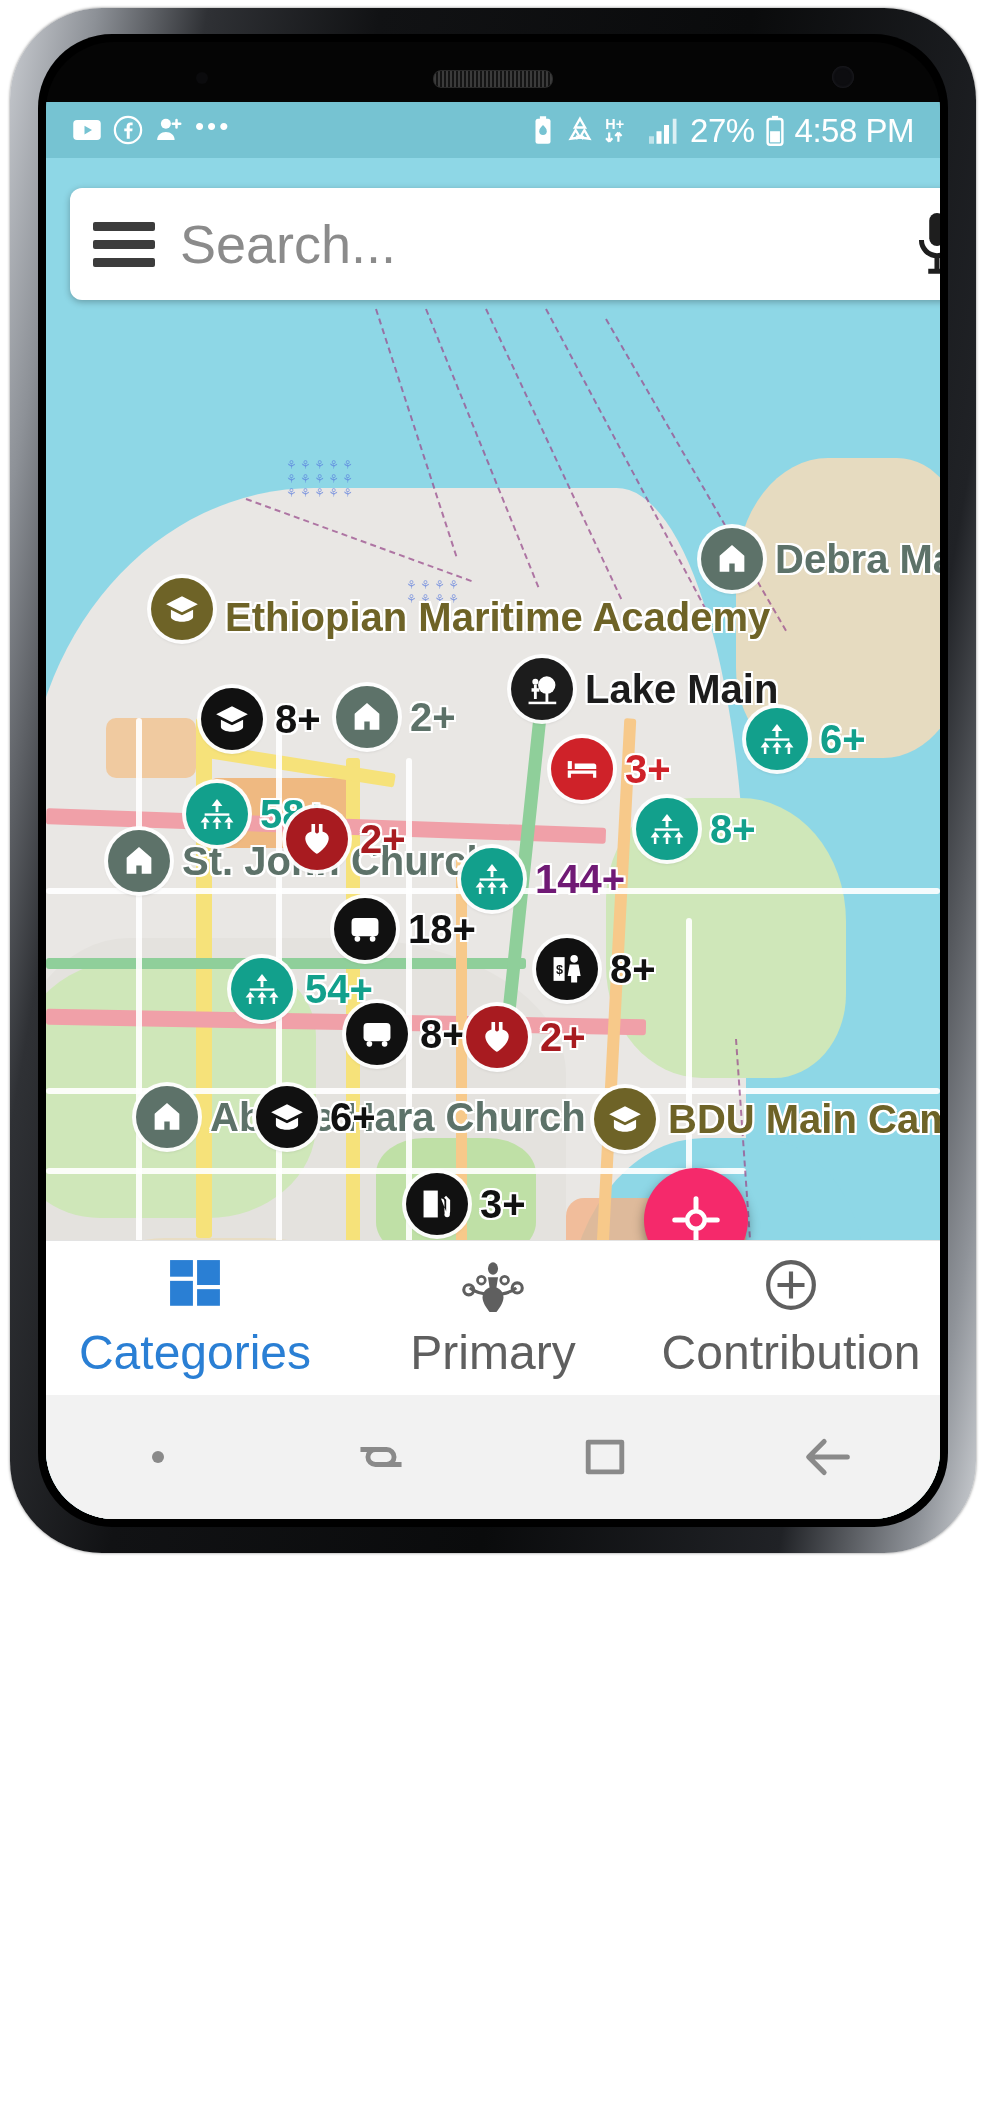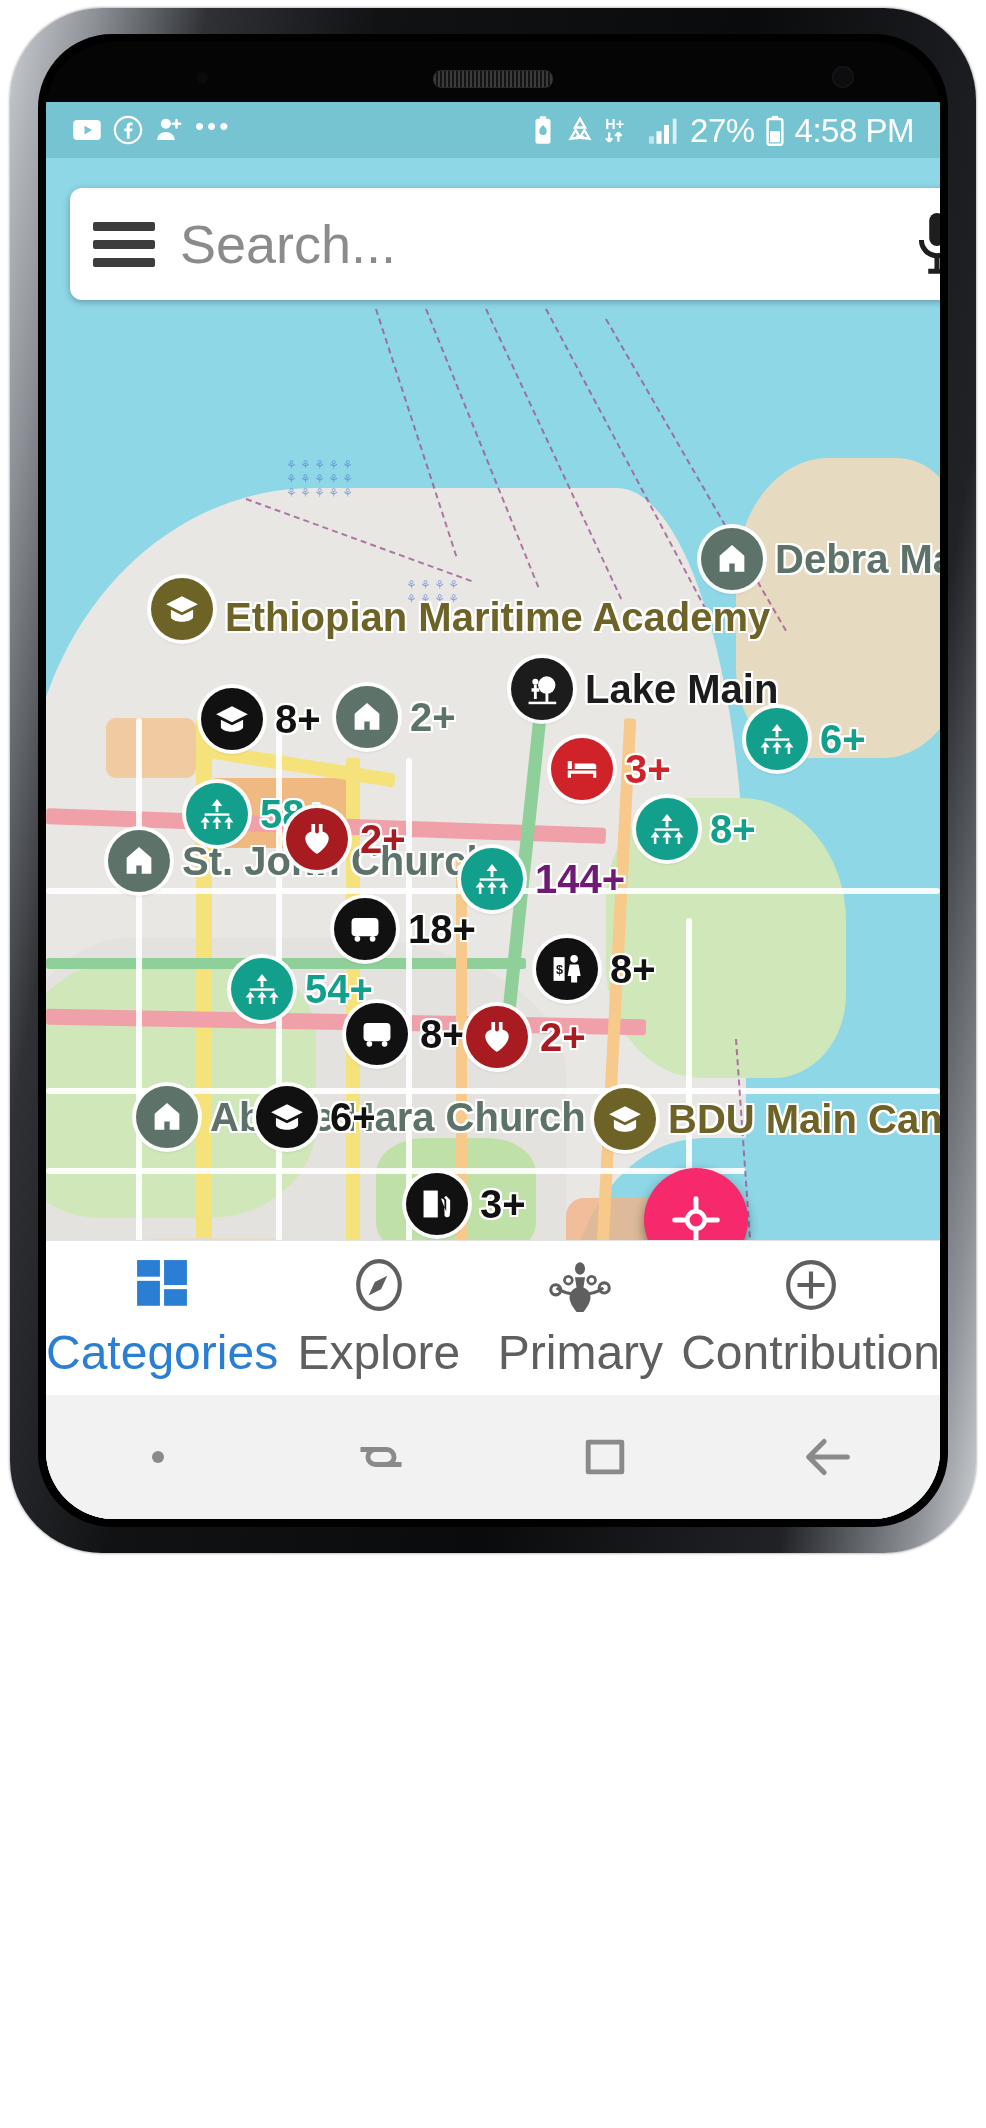--- a/index.html
+++ b/index.html
@@ -532,29 +532,20 @@
                 <rect x="1" y="1" width="11" height="8" fill="#2a7fd4"></rect>
                 <rect x="14" y="1" width="11" height="12" fill="#2a7fd4"></rect>
                 <rect x="1" y="11" width="11" height="12" fill="#2a7fd4"></rect>
                 <rect x="14" y="15" width="11" height="8" fill="#2a7fd4"></rect>
               </svg>
             </div>
             <div class="lbl">Categories</div>
           </div>
           <div class="navitem">
             <div class="navicon">
-              <svg width="54" height="54" viewBox="0 0 26 26">
-                <ellipse cx="13" cy="13" rx="10" ry="11.5" fill="none" stroke="#5f5f5f" stroke-width="2"></ellipse>
-                <path d="M17 8.5l-3 6.5-6 3 3-6.5z" fill="#5f5f5f"></path>
-              </svg>
-            </div>
-            <div class="lbl">Explore</div>
-          </div>
-          <div class="navitem">
-            <div class="navicon">
               <svg width="62" height="54" viewBox="0 0 32 26">
                 <ellipse cx="16" cy="4.5" rx="2.6" ry="3.2" fill="#5f5f5f"></ellipse>
                 <path d="M13.4 9h5.2l-1.4 9h-2.4z" fill="#5f5f5f"></path>
                 <path d="M4 14.5c5 4.5 19 4.5 24 0" fill="none" stroke="#5f5f5f" stroke-width="1.6"></path>
                 <circle cx="10" cy="10.5" r="2" fill="none" stroke="#5f5f5f" stroke-width="1.4"></circle>
                 <circle cx="22" cy="10.5" r="2" fill="none" stroke="#5f5f5f" stroke-width="1.4"></circle>
                 <circle cx="3.5" cy="15.5" r="2.6" fill="none" stroke="#5f5f5f" stroke-width="1.6"></circle>
                 <circle cx="28.5" cy="14.5" r="2.6" fill="none" stroke="#5f5f5f" stroke-width="1.6"></circle>
                 <path d="M16 14c3 0 5.4 2.4 5.4 5.4 0 4-5.4 9.6-5.4 9.6s-5.4-5.6-5.4-9.6c0-3 2.4-5.4 5.4-5.4z" fill="#5f5f5f"></path>
               </svg>

